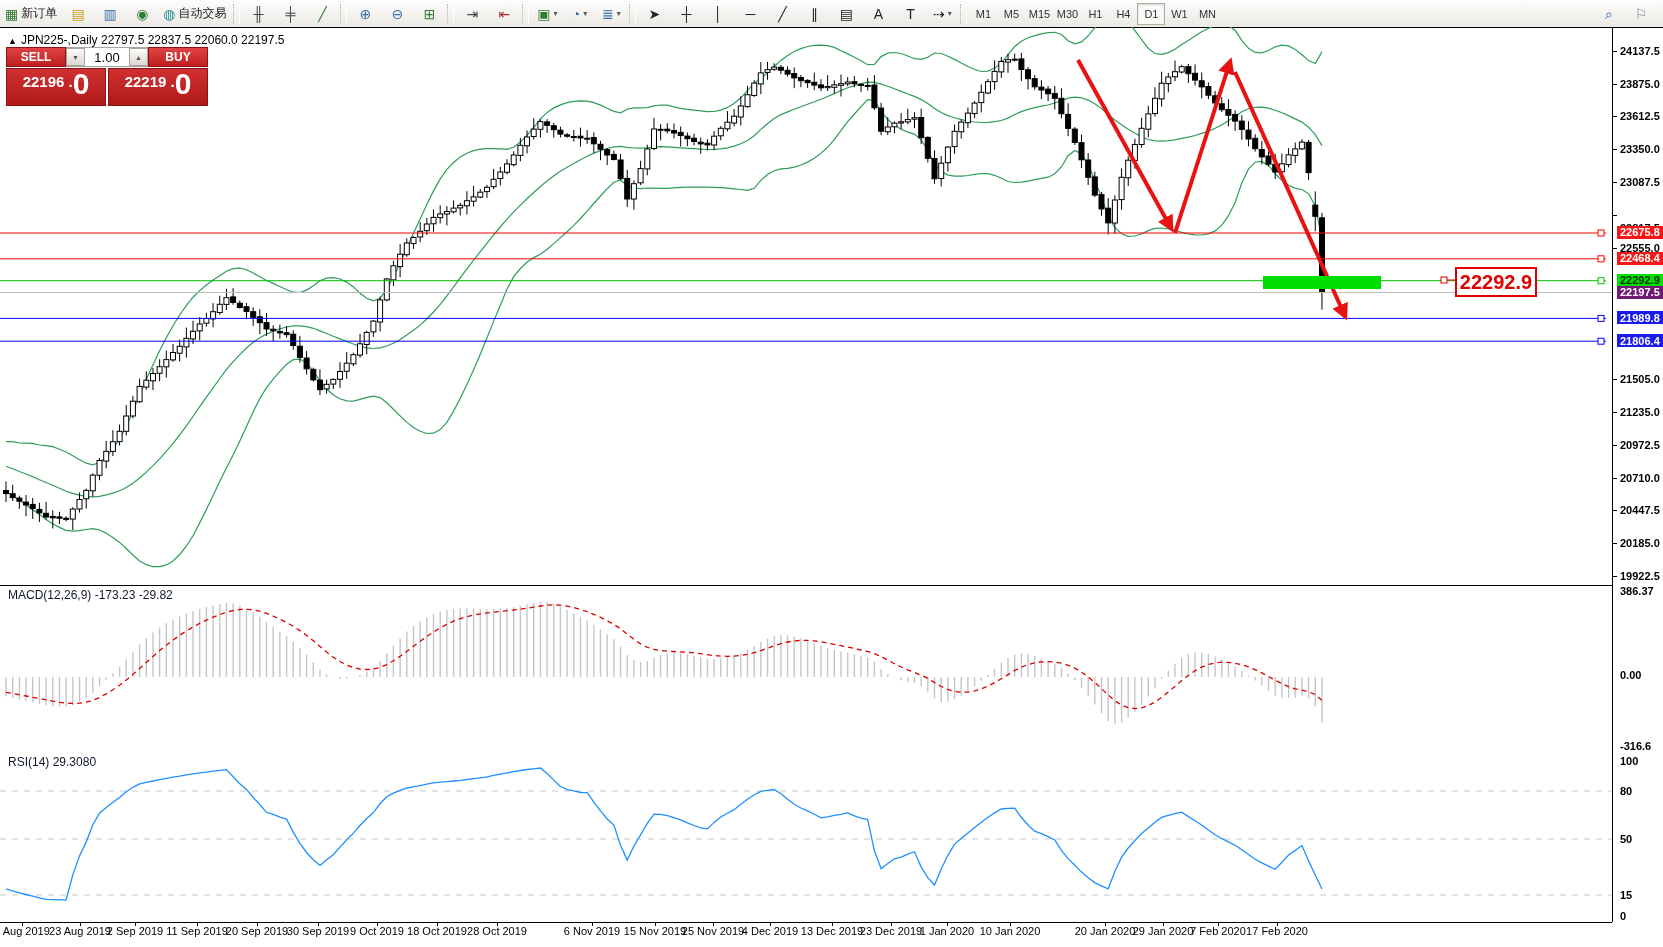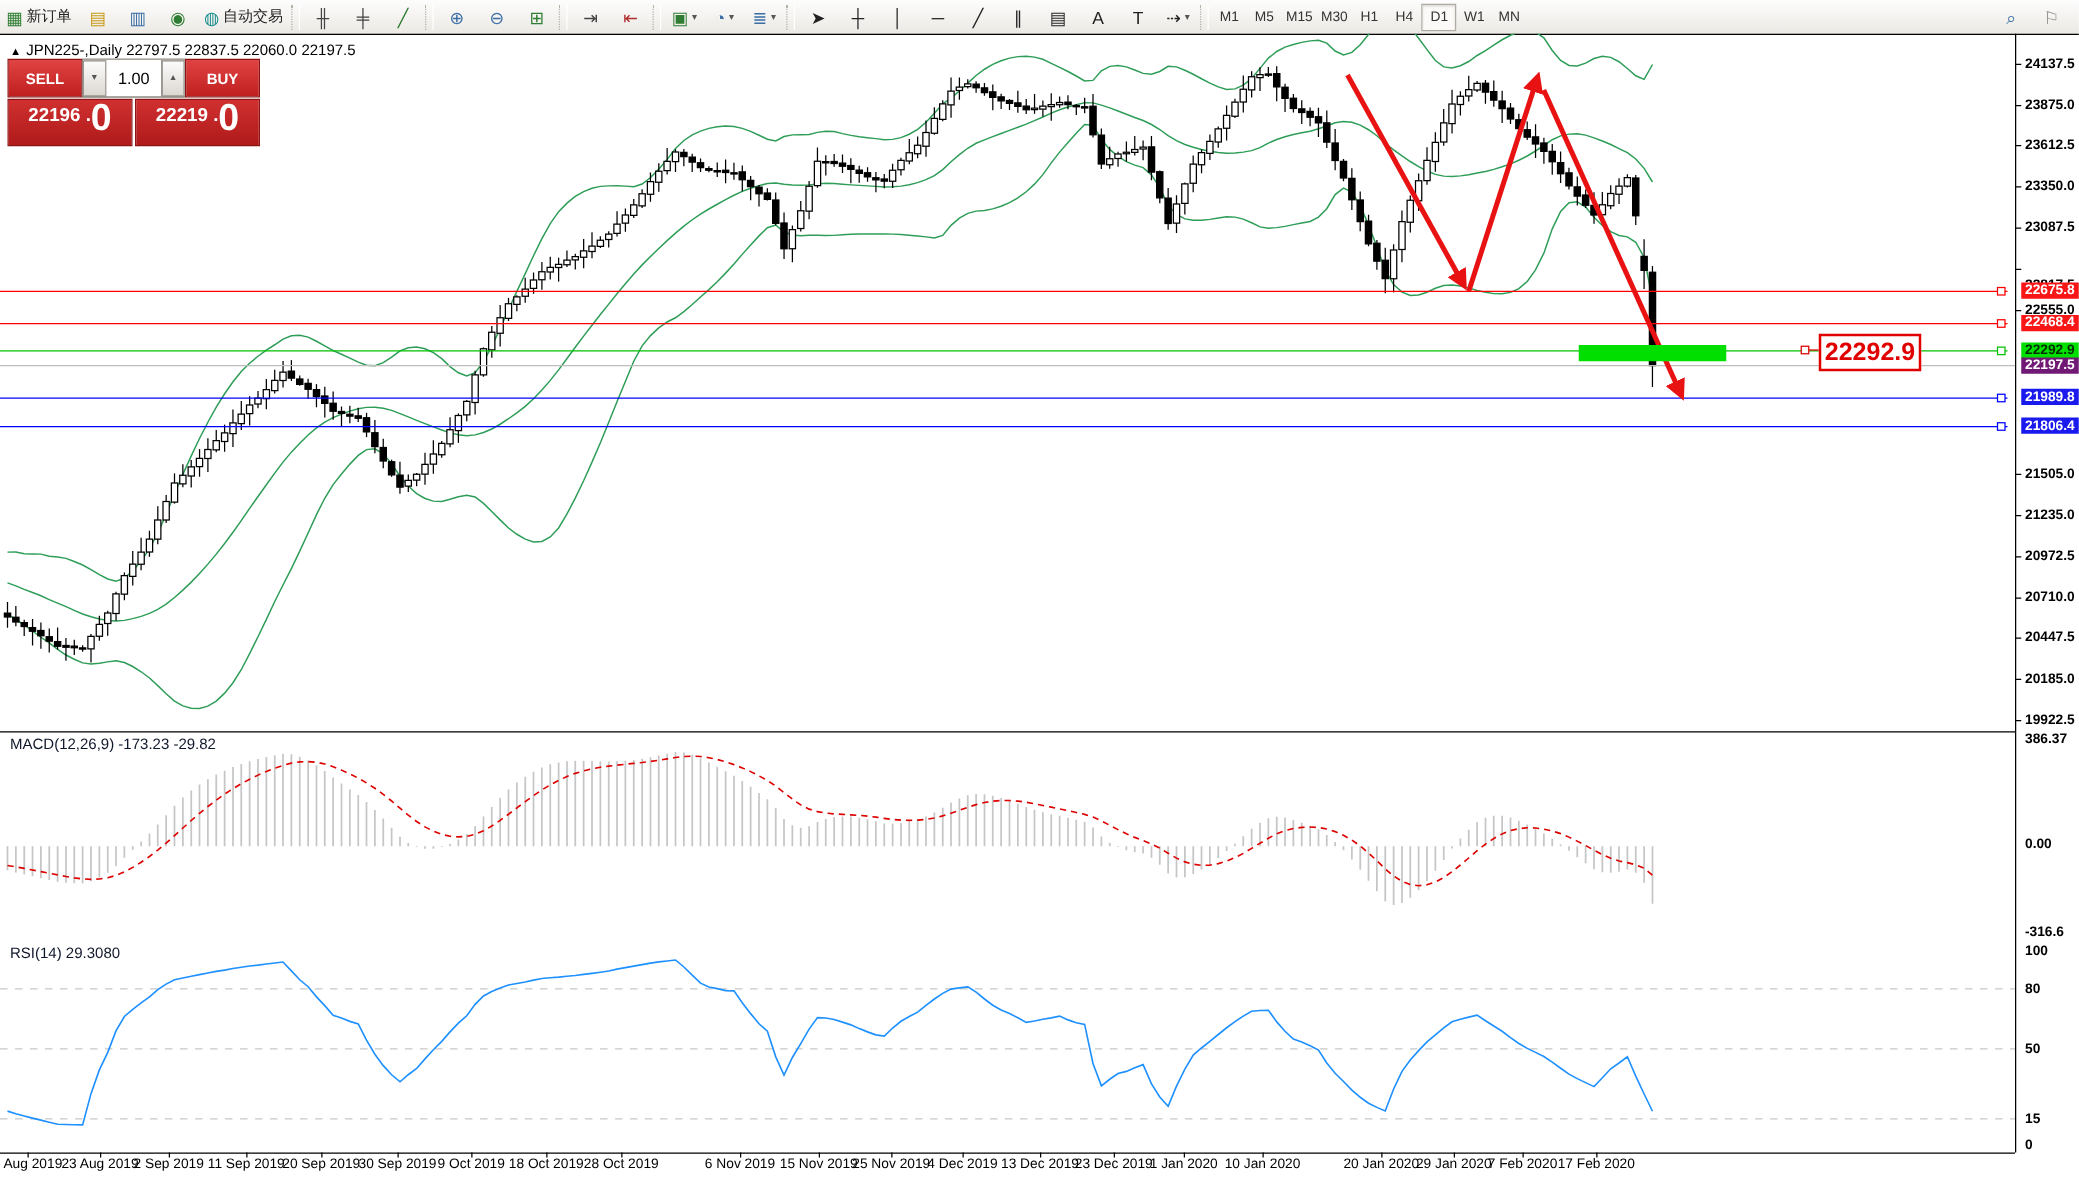--- a/index.html
+++ b/index.html
@@ -22,24 +22,24 @@
   
   #chart-window{position:absolute;left:0;top:27px;width:1663px;height:896px;background:#fff;
     border-top:1px solid #000;}
   #axis-vline{position:absolute;top:27px;left:1612px;width:0;height:895px;border-left:1px solid #000;}
   svg.layer{position:absolute;left:0;}
   
   #symbol-line{position:absolute;left:8px;top:33px;font-size:12px;color:#000;z-index:5;}
   #symbol-line .mk{font-size:9px;margin-right:4px;}
   
   #oneclick{position:absolute;left:6px;top:47px;width:202px;z-index:6;font-family:"Liberation Sans",sans-serif;}
-  #oc-top{display:flex;height:31px;}
+  #oc-top{display:flex;height:20px;}
   .oc-btn{width:58px;background:linear-gradient(#e04343,#c01f1f);color:#fff;font-weight:bold;font-size:12px;
     display:flex;align-items:center;justify-content:center;border:1px solid #8d1414;}
-  #oc-vol{flex:1;display:flex;border-top:1px solid #a9a59c;border-bottom:1px solid #a9a59c;background:#404040;}
+  #oc-vol{flex:1;display:flex;border-top:1px solid #a9a59c;border-bottom:1px solid #a9a59c;background:#fdba74;}
   .spin{width:17px;background:linear-gradient(#fcfcfc,#dcd8d2);border:1px solid #a9a59c;color:#555;
     font-size:7px;display:flex;align-items:center;justify-content:center;}
   #oc-vol input{flex:1;border:0;outline:0;text-align:center;font-size:13px;width:40px;color:#000;}
   #oc-prices{display:flex;margin-top:1px;height:38px;gap:2px;}
   .oc-price{flex:1;background:linear-gradient(#d03030,#b01a1a);color:#fff;display:flex;
     justify-content:center;border:1px solid #8d1414;padding-bottom:2px;}
   .oc-price .m{font-size:15px;font-weight:bold;line-height:26px;}
   .oc-price .p{font-size:30px;font-weight:bold;line-height:30px;}
   
   .ptick{position:absolute;left:1620px;font-size:11px;font-weight:bold;color:#000;transform:translateY(-6px);}

